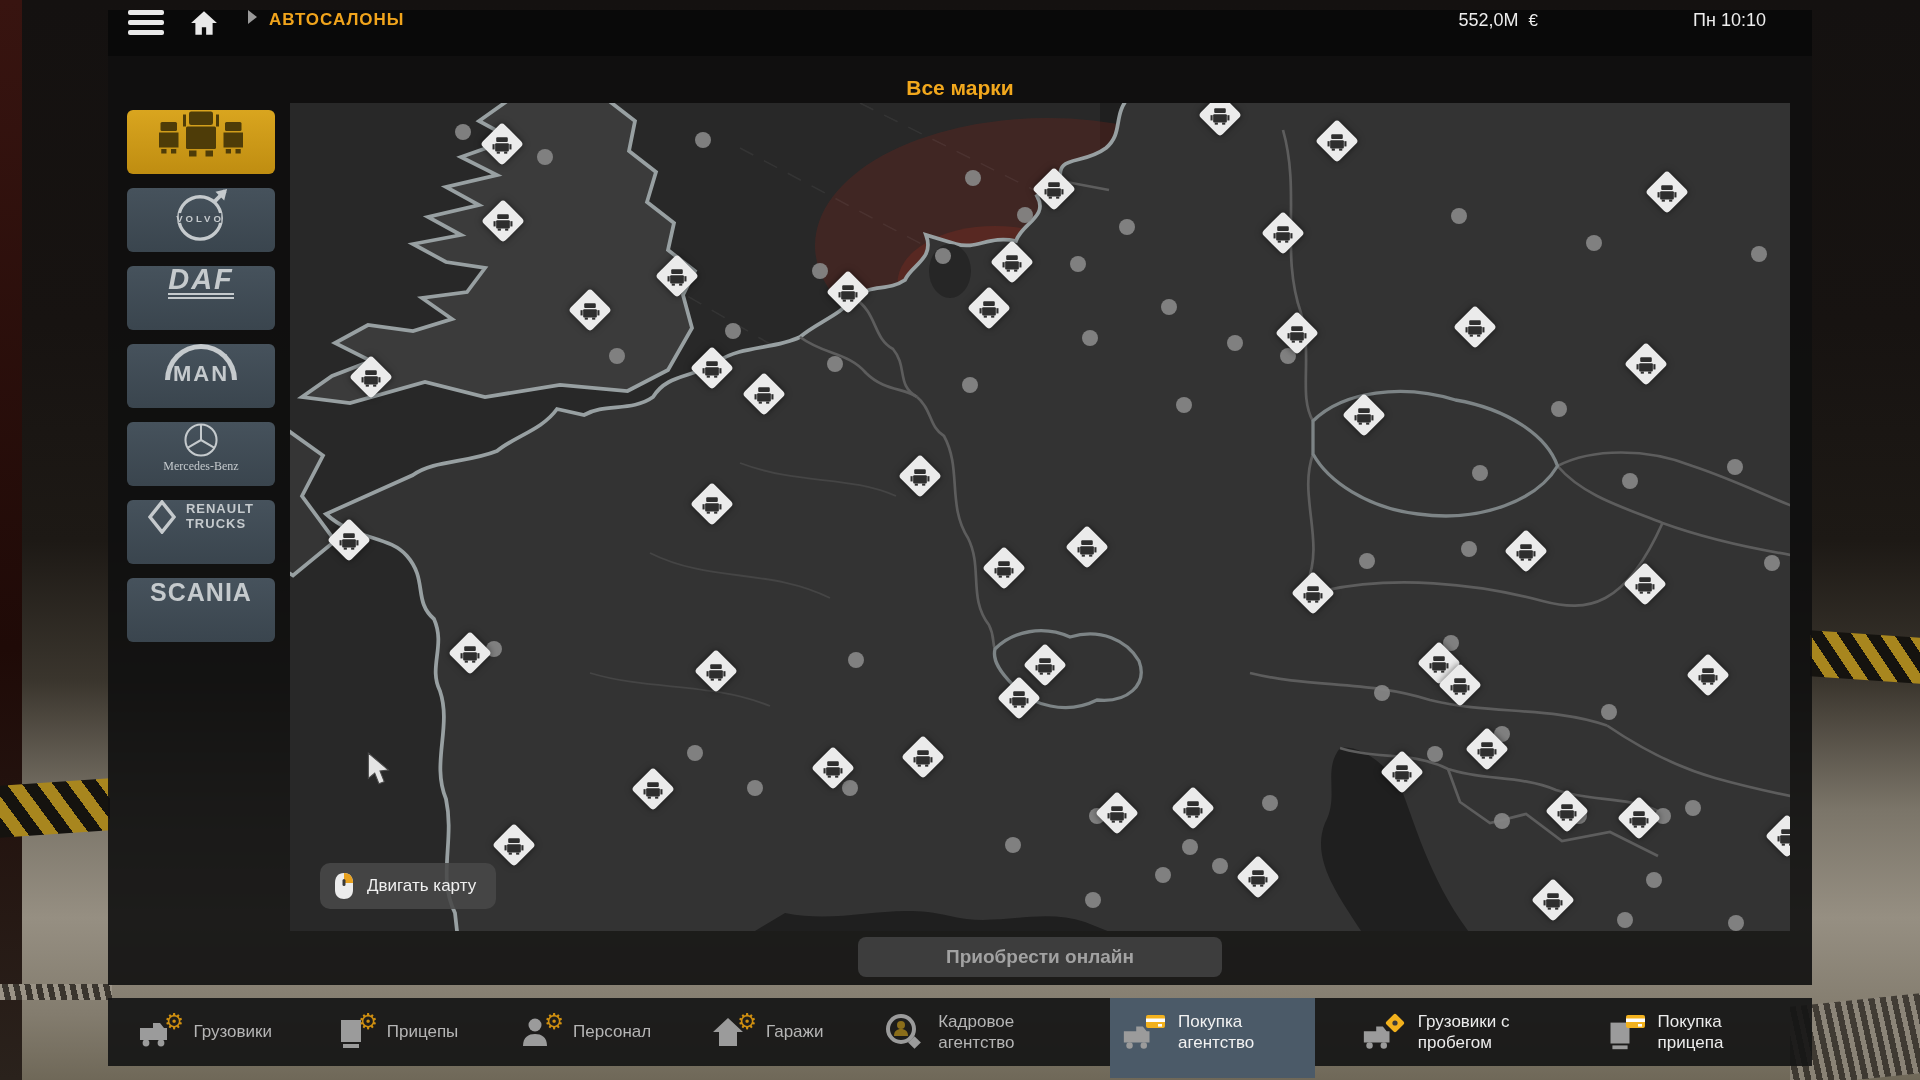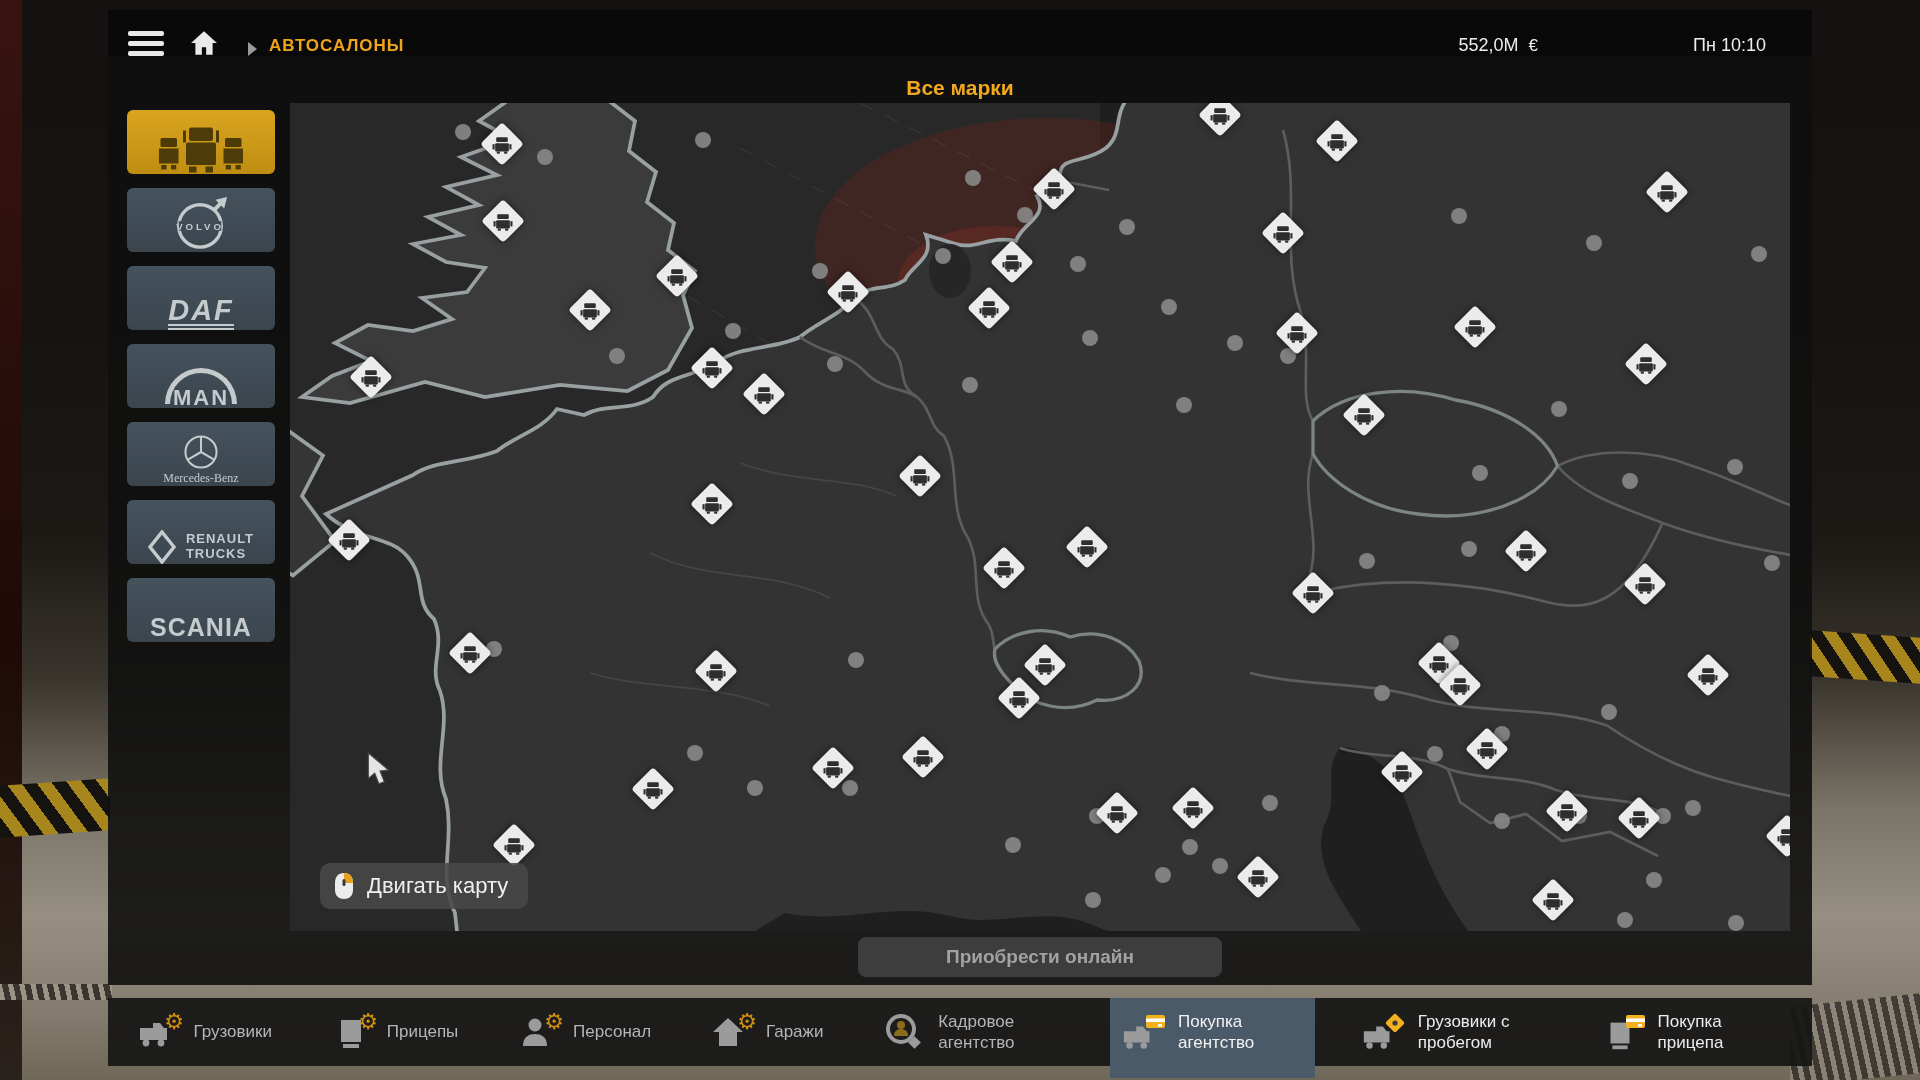--- a/index.html
+++ b/index.html
@@ -17,41 +17,41 @@
     background:repeating-linear-gradient(55deg,#15130f 0 12px,#a8861e 12px 24px); transform:skewY(4deg); }
   .walk-right { position:absolute; right:0; top:1000px; width:130px; height:80px;
     background:repeating-linear-gradient(78deg,#8d867a 0 5px,#35302a 5px 11px); opacity:.85; transform:skewY(-6deg); }
   .walk-left { position:absolute; left:0; top:984px; width:112px; height:16px;
     background:repeating-linear-gradient(78deg,#9a9386 0 5px,#3a352e 5px 11px); }
 
   
   .panel { position:absolute; left:108px; top:10px; width:1704px; height:975px;
     background:rgba(16,16,16,0.90); }
   .topbar { position:absolute; left:0; top:0; width:100%; height:46px;
-    background:rgba(8,8,8,0.82); display:flex; align-items:flex-end; padding-left:20px; }
+    background:rgba(8,8,8,0.82); display:flex; align-items:flex-start; padding-left:20px; }
   .burger { width:36px; height:25px; display:flex; flex-direction:column; justify-content:space-between;
     background:none; border:none; cursor:pointer; }
   .burger span { display:block; height:5px; border-radius:2px; background:#e9e9e9; }
   .home-btn { margin-left:26px; background:none; border:none; cursor:pointer; display:flex; align-items:center; }
   .chev { margin-left:30px; width:0; height:0; border-left:9px solid #9a9a9a;
     border-top:7px solid transparent; border-bottom:7px solid transparent; }
   .crumb { margin-left:12px; font-size:17px; font-weight:bold; color:#f0a41c; letter-spacing:1px; }
   .topbar-right { margin-left:auto; display:flex; align-items:center; padding-right:46px; }
   .money { font-size:18px; color:#ededed; }
   .currency { font-size:17px; color:#ededed; margin-left:10px; }
   .clock { font-size:18px; color:#ededed; margin-left:155px; }
 
   .page-title { position:absolute; top:66px; left:0; width:100%; text-align:center;
     color:#f2a81d; font-size:21px; font-weight:bold; }
 
   
   .sidebar { position:absolute; left:19px; top:100px; width:148px; display:flex; flex-direction:column; gap:14px; }
   .brand-btn { height:64px; border-radius:6px; border:none; cursor:pointer;
     background:linear-gradient(#46525c,#3a454e); display:flex; flex-direction:column;
-    align-items:center; justify-content:flex-end; color:#c5cacd; overflow:hidden; }
+    align-items:center; justify-content:flex-start; color:#c5cacd; overflow:hidden; }
   .brand-btn.selected { background:linear-gradient(#d9a51f,#bf8d11); }
   .logo-daf { font-size:29px; font-weight:800; font-style:italic; letter-spacing:2px;
     border-bottom:6px double #c5cacd; padding-bottom:1px; line-height:0.9; }
   .man-wrap { position:relative; width:76px; height:40px; }
   .man-arch { position:absolute; left:2px; top:0; width:72px; height:36px;
     border:5px solid #c5cacd; border-bottom:none; border-radius:72px 72px 0 0; }
   .man-text { position:absolute; bottom:-3px; left:50%; transform:translateX(-50%);
     font-size:22px; font-weight:800; letter-spacing:2px; }
   .mb-text { font-family:"Liberation Serif", serif; font-size:12px; margin-top:1px; }
   .renault-wrap { display:flex; align-items:center; gap:10px; }
@@ -66,21 +66,21 @@
   .city-dot { position:absolute; width:16px; height:16px; border-radius:50%;
     background:#878787; opacity:.92; transform:translate(-50%,-50%); }
   .country-label { position:absolute; transform:translate(-50%,-50%); color:#a9adaf;
     font-size:21px; white-space:nowrap; text-shadow:0 1px 3px rgba(0,0,0,.65); }
   .dealer-marker { position:absolute; width:31px; height:31px; background:#ebebeb; border-radius:4px;
     transform:translate(-50%,-50%) rotate(45deg); box-shadow:0 0 7px rgba(0,0,0,.55);
     display:flex; align-items:center; justify-content:center; }
   .dealer-marker svg { transform:rotate(-45deg); }
   .map-tooltip { position:absolute; left:30px; bottom:22px; height:46px; padding:0 20px 0 12px;
     display:flex; align-items:center; gap:11px; background:rgba(72,72,72,0.88);
-    border-radius:10px; color:#f0f0f0; font-size:22px; }
+    border-radius:10px; color:#f0f0f0; font-size:17px; }
 
   
   .actions { position:absolute; left:182px; top:927px; width:1500px; display:flex; justify-content:center; gap:18px; }
   .action-btn { min-width:364px; height:40px; background:#3d3d3d; color:#a2a2a2;
     font-size:19px; font-weight:bold; border:none; border-radius:8px; cursor:pointer;
     font-family:"Liberation Sans", sans-serif; }
 
   
   .navbar { position:absolute; left:108px; top:998px; width:1704px; height:68px;
     background:rgba(22,22,22,0.93); display:flex; justify-content:space-around; align-items:center; }

